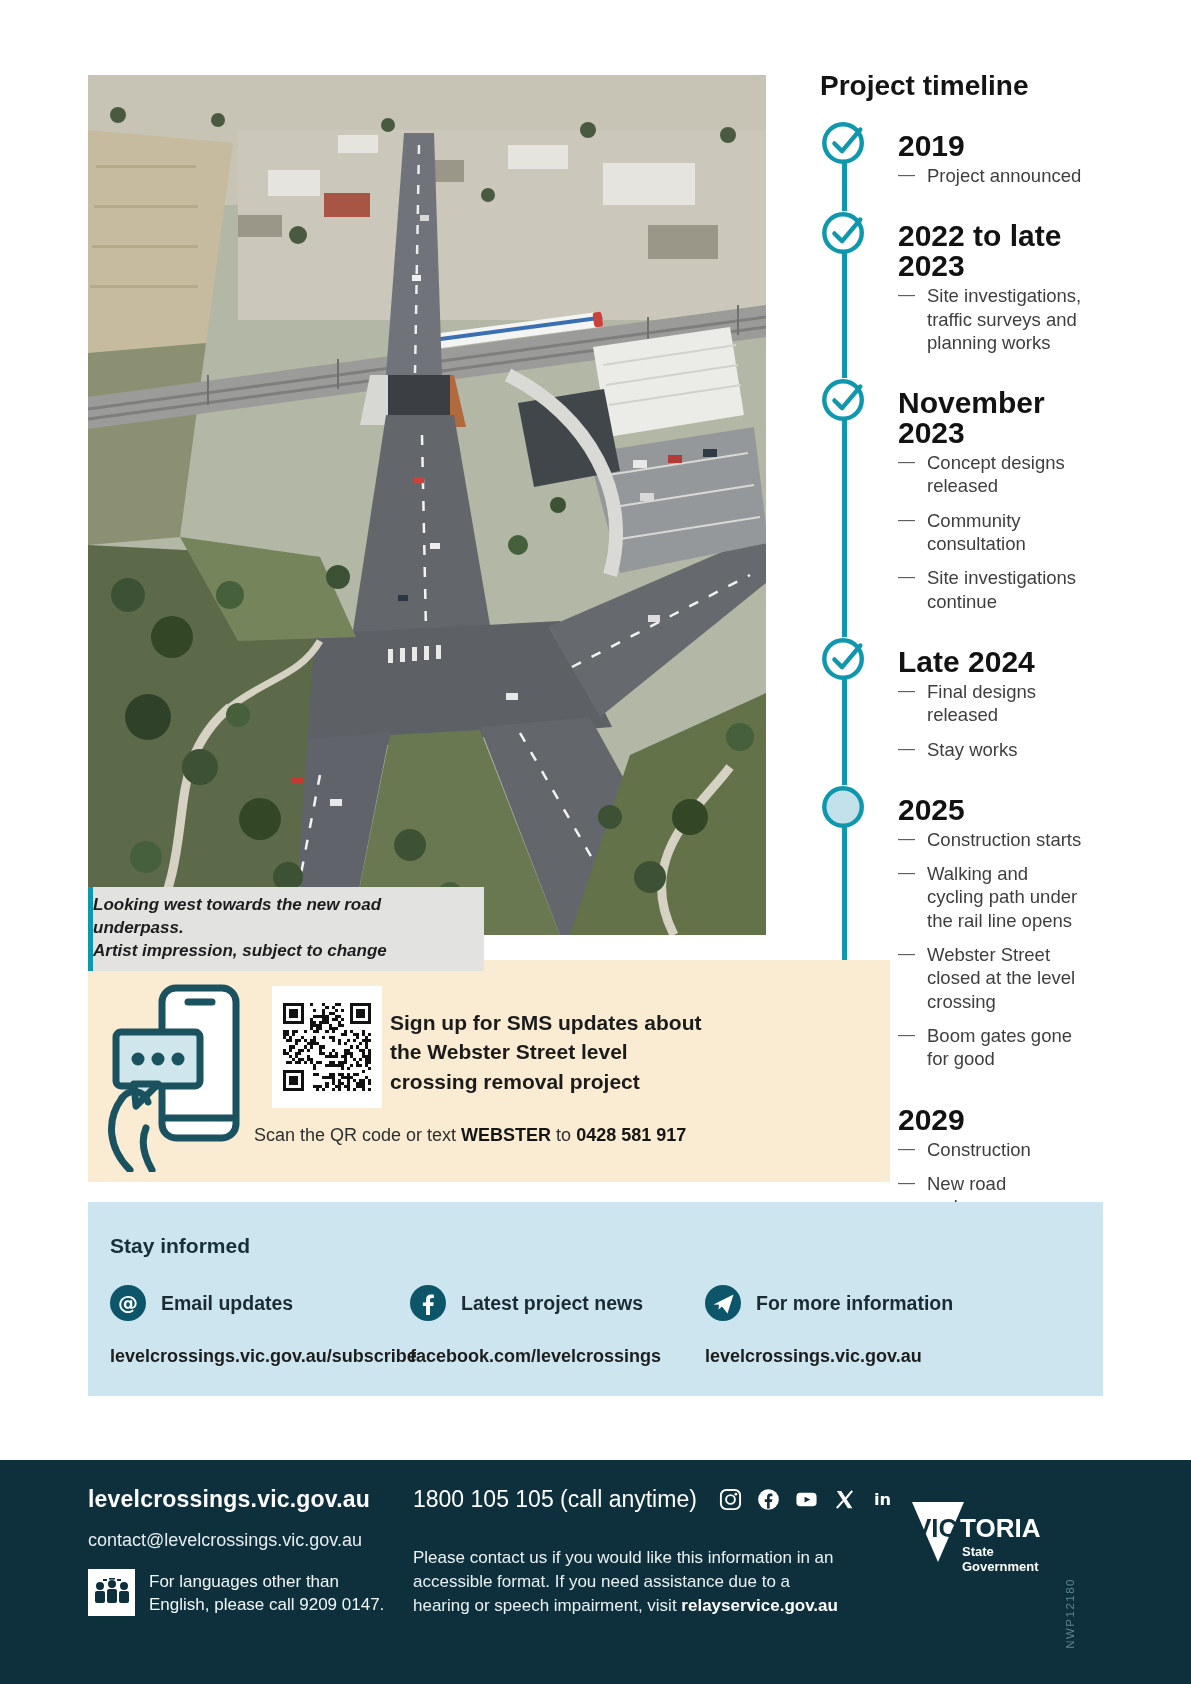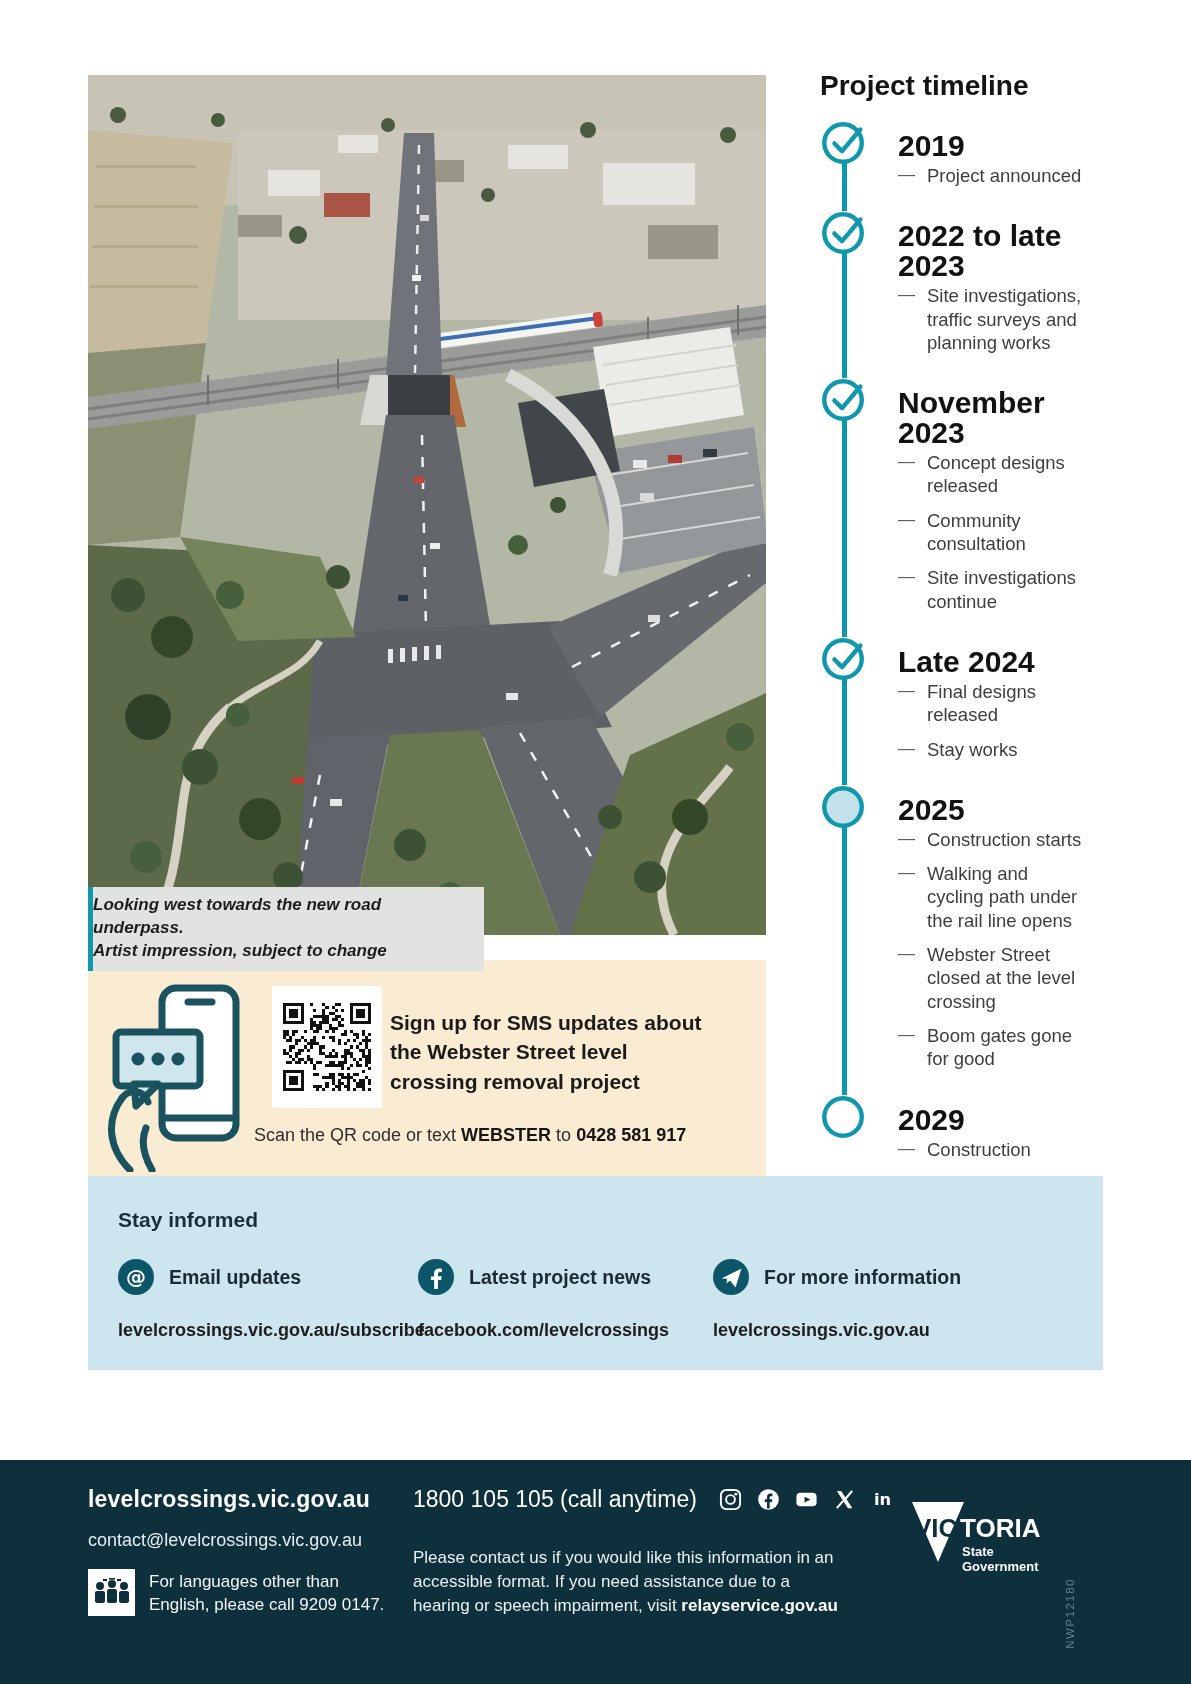--- a/index.html
+++ b/index.html
@@ -30,33 +30,33 @@
   .t-line{width:5px;background:var(--teal);flex:1;margin-top:-3px;margin-bottom:-3px}
   .milestone:last-child .t-line{display:none}
   .t-year{font-size:30px;font-weight:bold;color:#121212;line-height:1;padding-top:13px}
   .t-items{margin-top:3px;display:flex;flex-direction:column;gap:11px;padding-bottom:21px}
   .t-item{display:flex;font-size:18.5px;color:#3e3e3e;line-height:1.26}
   .t-item::before{content:"—";color:#5a5a5a;width:29px;flex-shrink:0;font-size:17px}
   .t-item-text{max-width:162px}
   .tl-footnote{font-size:16px;font-style:italic;color:#454545;margin-top:22px}
 
   
-  .sms-box{position:absolute;left:88px;top:960px;width:678px;height:222px;background:var(--cream)}
+  .sms-box{position:absolute;left:88px;top:960px;width:802px;height:222px;background:var(--cream)}
   .sms-phone{position:absolute;left:12px;top:20px;width:152px;height:192px}
   .qr-box{position:absolute;left:184px;top:26px;width:110px;height:122px;background:#fff;
     display:flex;align-items:center;justify-content:center}
   .qr-box svg{width:88px;height:88px}
   .sms-heading{position:absolute;left:302px;top:48px;width:320px;font-size:21px;font-weight:bold;
     color:#1b1b1b;line-height:1.4}
   .sms-scan{position:absolute;left:166px;top:165px;font-size:18px;color:#2e2e2e}
   .b{font-weight:bold;color:#151515}
 
   
-  .stay-box{position:absolute;left:88px;top:1176px;width:1015px;height:194px;background:var(--lblue);
-    padding:32px 0 0 30px}
+  .stay-box{position:absolute;left:88px;top:1202px;width:1015px;height:194px;background:var(--lblue);
+    padding:32px 0 0 22px}
   .stay-title{font-size:21px;font-weight:bold;color:#14303a;margin-bottom:26px}
   .channels{display:flex}
   .channel{display:flex;flex-direction:column}
   .channel:nth-child(1){width:300px}
   .channel:nth-child(2){width:295px}
   .channel:nth-child(3){width:360px}
   .ch-top{display:flex;align-items:center;gap:15px;height:38px}
   .ch-icon{width:36px;height:36px;flex-shrink:0}
   .ch-icon svg{width:36px;height:36px;display:block}
   .ch-label{font-size:19.5px;font-weight:bold;color:#1b2b33}

